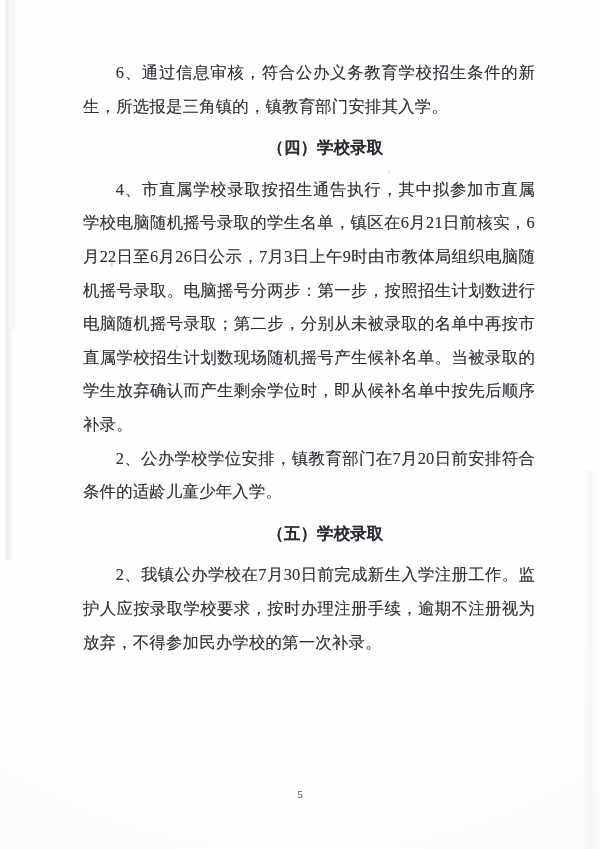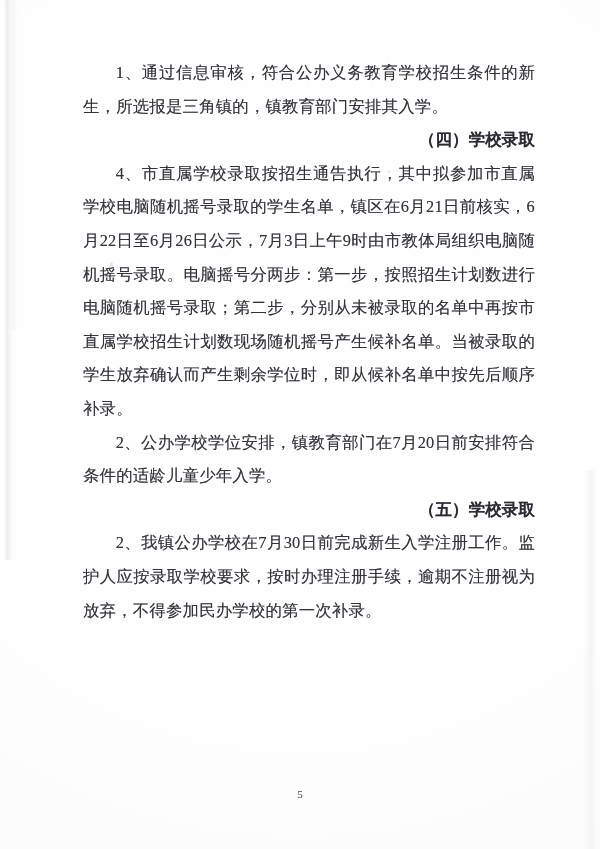--- a/index.html
+++ b/index.html
@@ -87,24 +87,24 @@
     text-indent: 2em;
     color: #33333a;
     letter-spacing: 0.2px;
     font-weight: 400;
     
     text-shadow: 0 0 0.55px rgba(80,80,90,0.55);
   }
 
   
   .heading {
-    margin: 0;
+    margin: 8px;
     font-size: 16.4px;
     line-height: 33.6px;
-    text-align: right;
+    text-align: center;
     text-indent: 2em;
     color: #2b2b32;
     font-weight: 700;
     letter-spacing: 0.2px;
     font-family: "Liberation Sans", "DejaVu Sans", sans-serif;
     text-shadow: 0 0 0.5px rgba(60,60,70,0.6);
   }
 
   
   .page-number {
@@ -136,21 +136,21 @@
   <div class="scan-edge-left"></div>
   <div class="scan-edge-left2"></div>
   <div class="scan-edge-right"></div>
 
   <div class="speck" style="left:110px; top:262px; width:3px; height:5px;"></div>
   <div class="speck" style="left:176px; top:345px; width:2px; height:4px;"></div>
   <div class="speck" style="left:388px; top:170px; width:2px; height:3px;"></div>
 
   <div id="content">
 
-    <p class="para">1、通过信息审核，符合公办义务教育学校招生条件的新生，所选报是三角镇的，镇教育部门安排其入学。</p>
+    <p class="para">6、通过信息审核，符合公办义务教育学校招生条件的新生，所选报是三角镇的，镇教育部门安排其入学。</p>
 
 
     <p class="heading">（四）学校录取</p>
 
     <p class="para">4、市直属学校录取按招生通告执行，其中拟参加市直属学校电脑随机摇号录取的学生名单，镇区在6月21日前核实，6月22日至6月26日公示，7月3日上午9时由市教体局组织电脑随机摇号录取。电脑摇号分两步：第一步，按照招生计划数进行电脑随机摇号录取；第二步，分别从未被录取的名单中再按市直属学校招生计划数现场随机摇号产生候补名单。当被录取的学生放弃确认而产生剩余学位时，即从候补名单中按先后顺序补录。</p>
 
     <p class="para">2、公办学校学位安排，镇教育部门在7月20日前安排符合条件的适龄儿童少年入学。</p>
 
     <p class="heading">（五）学校录取</p>
 

